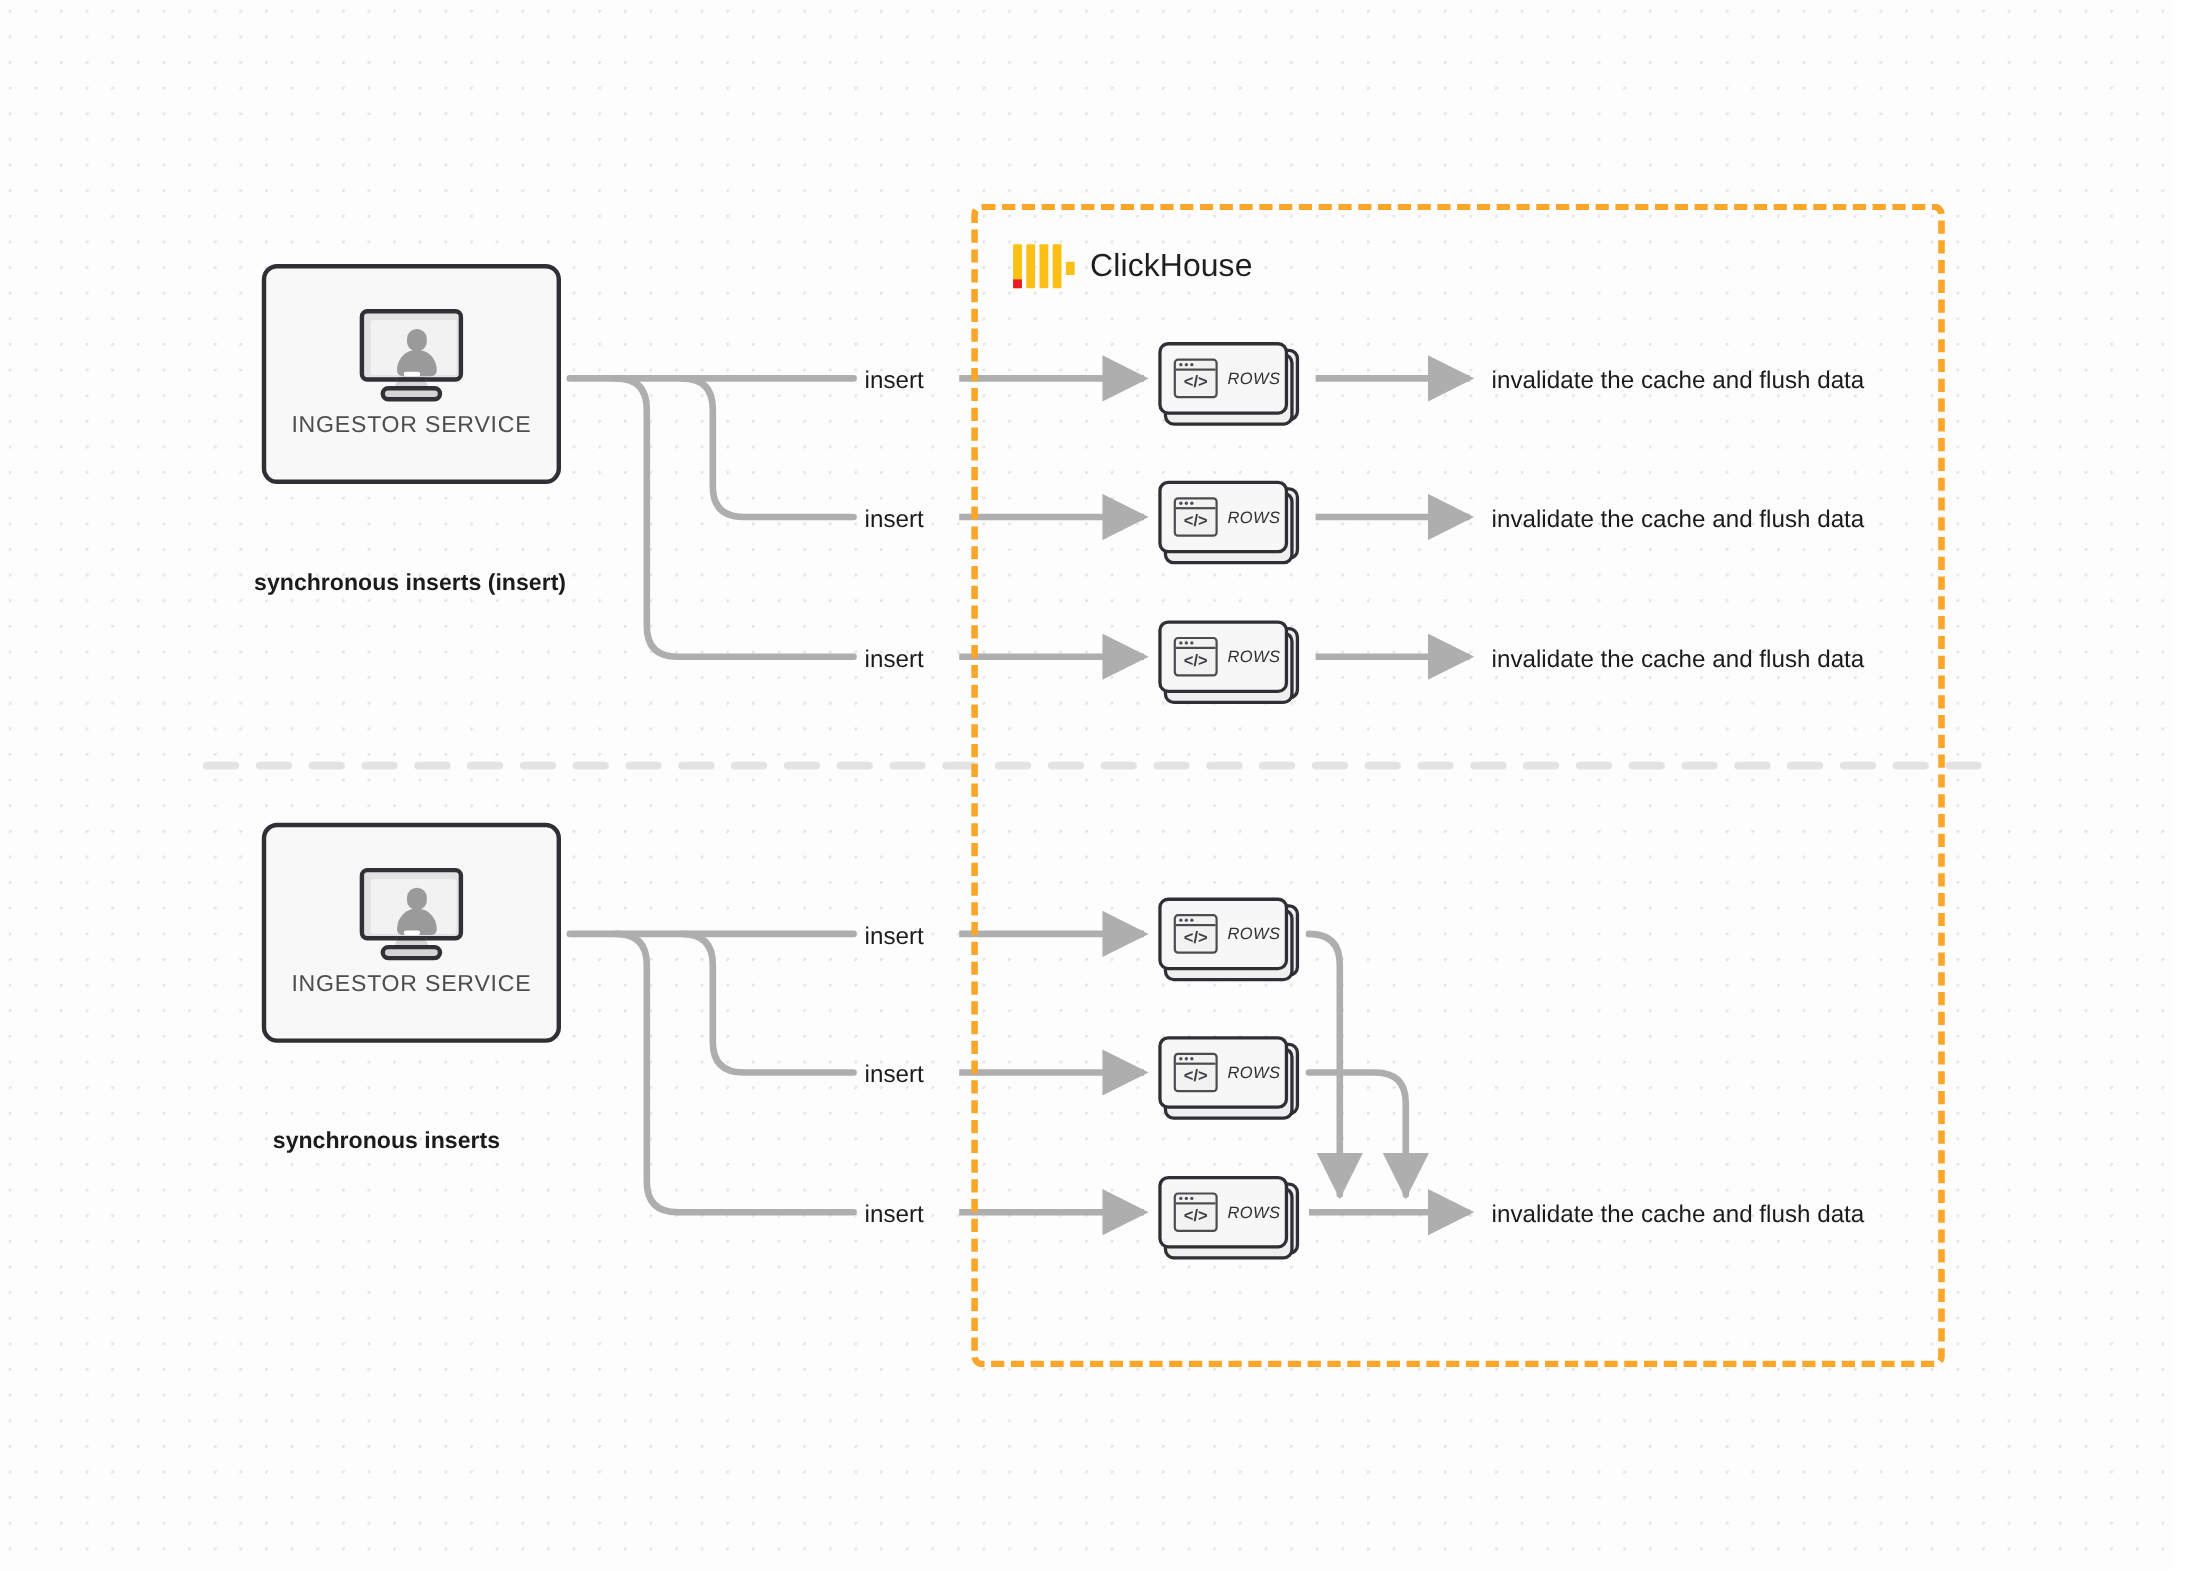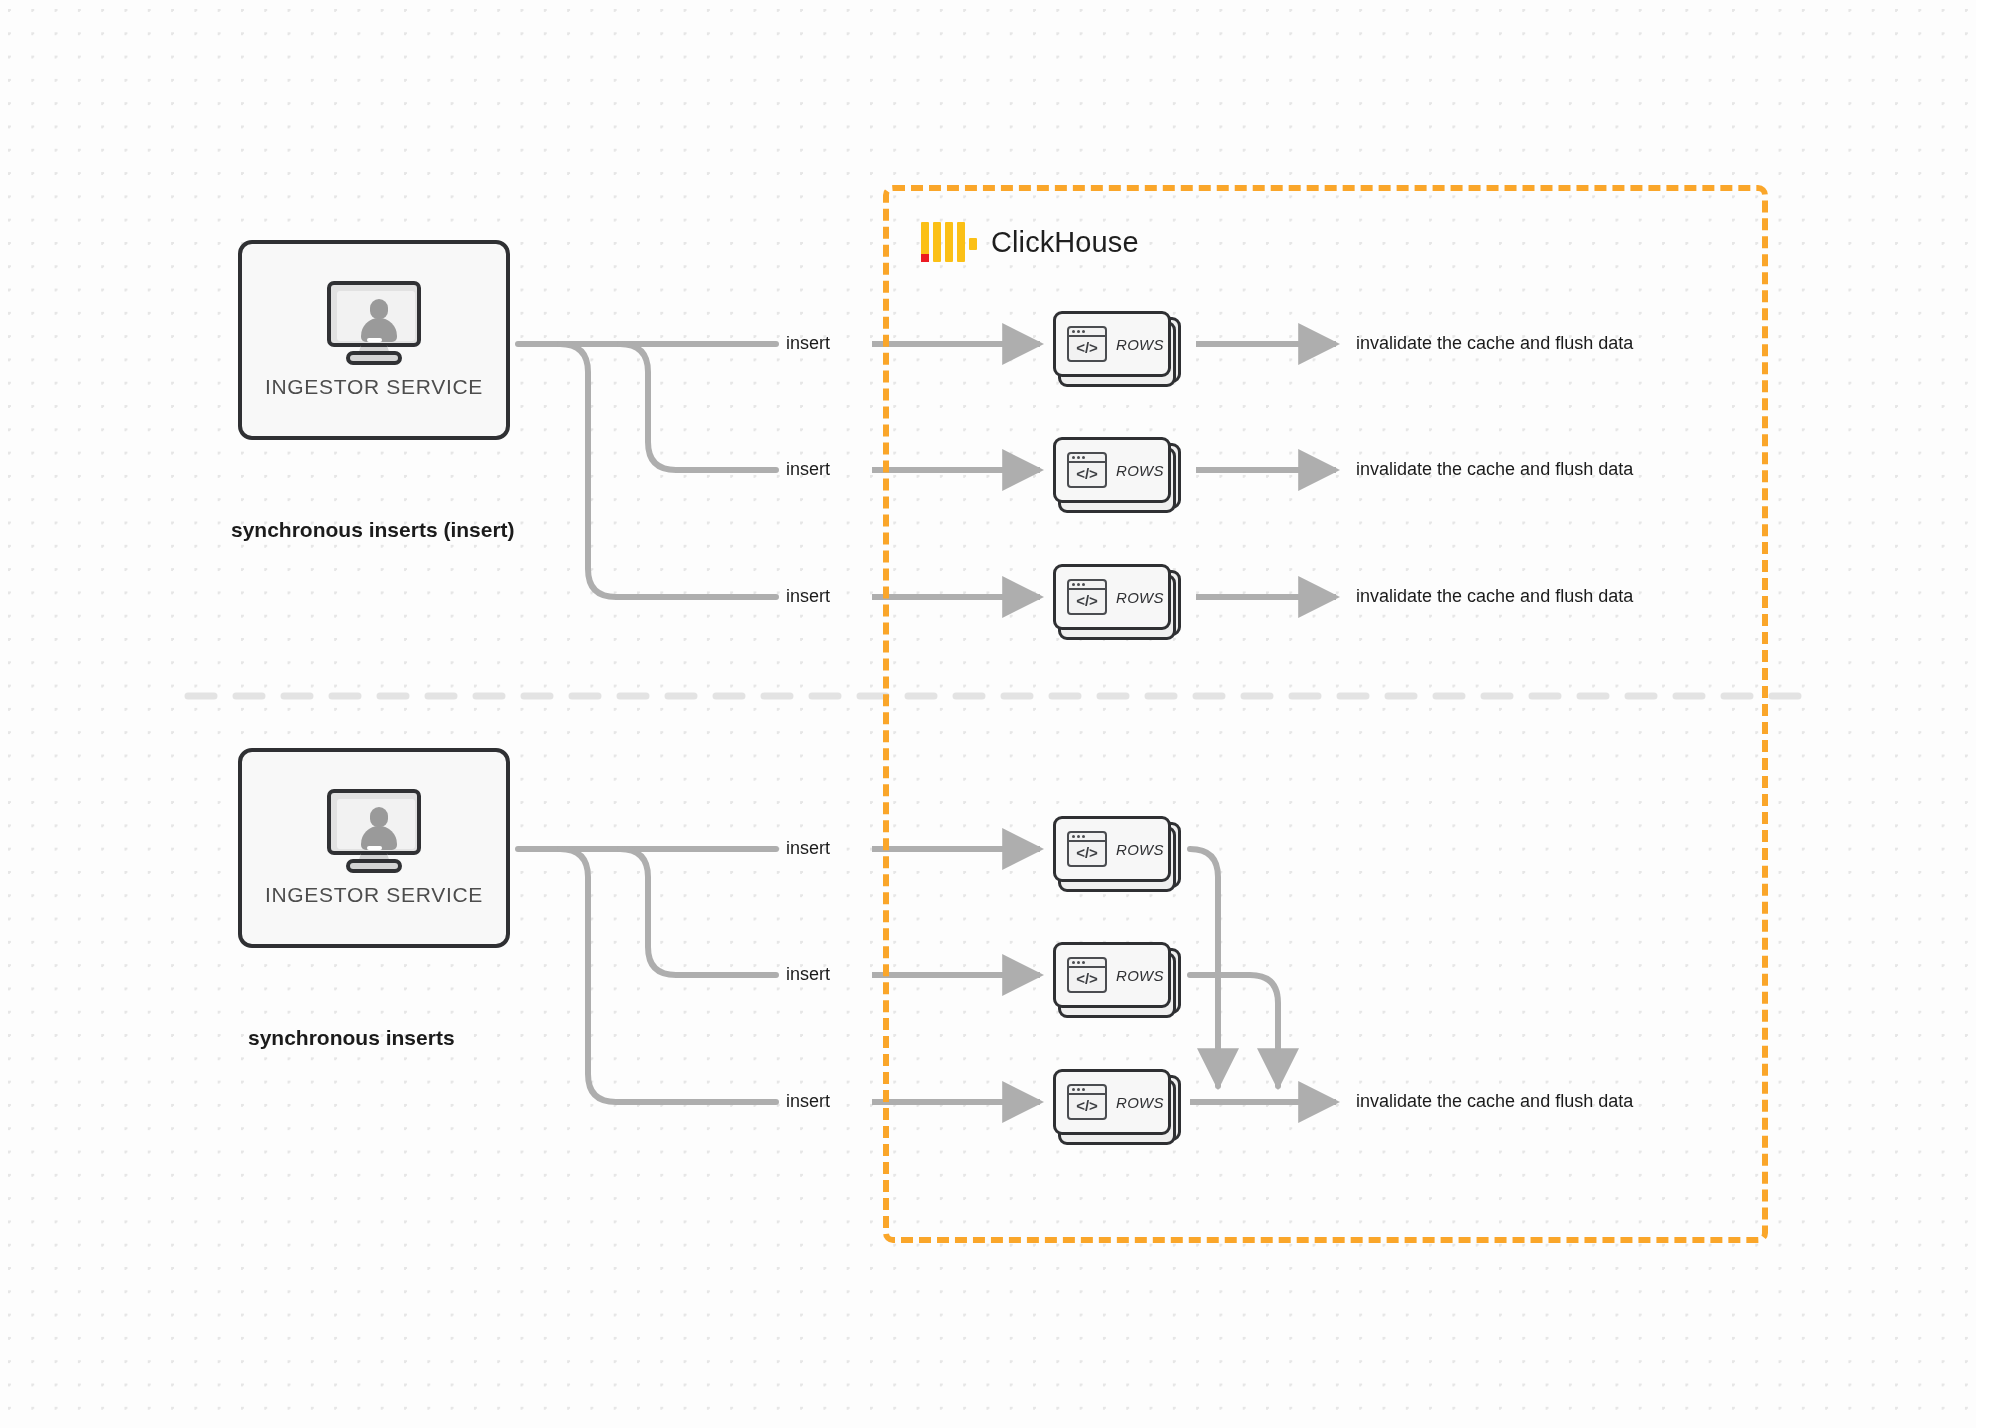--- a/index.html
+++ b/index.html
@@ -269,21 +269,21 @@
     font-size: 15px;
     font-style: italic;
     font-weight: normal;
     color: #2f3033;
     letter-spacing: 0.3px;
   }
 
   
   .edge-label {
     position: absolute;
-    font-size: 18px;
+    font-size: 22px;
     color: #1b1b1b;
     white-space: nowrap;
   }
   .edge-label.insert { text-align: left; }
   .edge-label.result { text-align: left; }
 </style>
 </head>
 <body>
 
 <div id="canvas">

